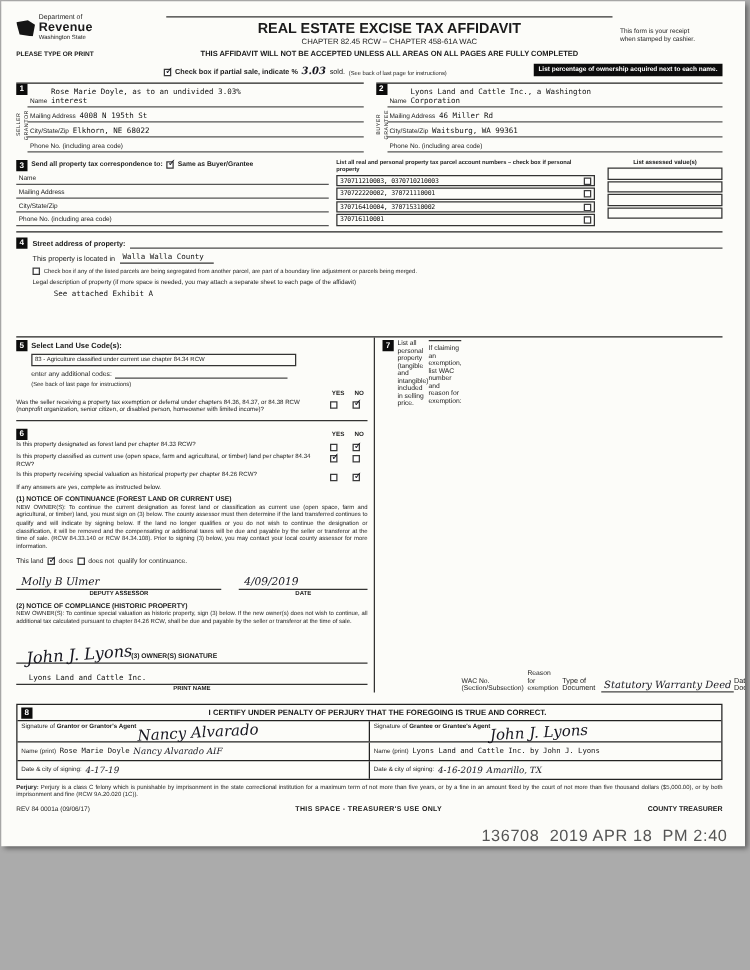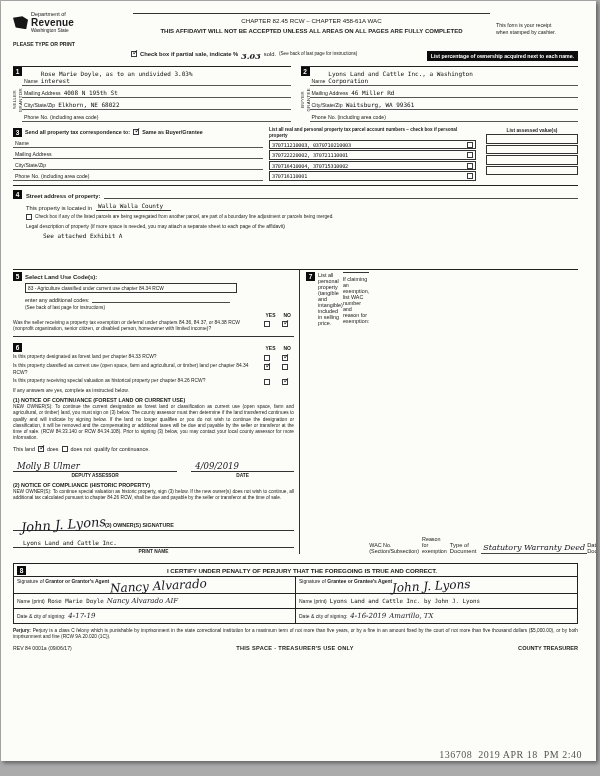--- a/index.html
+++ b/index.html
@@ -1,18 +1,18 @@
 <!DOCTYPE html>
 <html><head>
 <meta charset="utf-8">
 <style>
   *{box-sizing:border-box;margin:0;padding:0}
   html,body{width:600px;height:776px}
   body{background:#ababab;font-family:"Liberation Sans",sans-serif;color:#1b1b1b;overflow:hidden}
-  .page{position:relative;width:595px;height:760px;margin:1px 0 0 1px;background:#fcfcf9;
+  .page{position:relative;width:595px;height:676px;margin:1px 0 0 1px;background:#fcfcf9;
         padding:9px 18px 2px 12px;overflow:hidden;box-shadow:2px 2px 4px rgba(0,0,0,.45)}
   .b{font-weight:700}
   .hw{font-family:"DejaVu Serif",serif;font-style:italic;color:#16161f}
   .typed{font-family:"DejaVu Sans Mono",monospace;font-size:6px;color:#101010}
   .tiny{font-size:4.7px;line-height:1.3}
   .num{display:inline-flex;flex:none;align-items:center;justify-content:center;width:9px;height:9px;
        background:#0c0c0c;color:#fff;font-size:6.5px;font-weight:700}
   .cb{display:inline-block;flex:none;width:6px;height:6px;border:1px solid #3a3a3a;background:#fff;
       position:relative;vertical-align:-1px}
   .cb.checked::after{content:"✓";position:absolute;left:0;top:-3px;font-size:8px;line-height:1;
@@ -31,21 +31,21 @@
   .logotxt .l3{font-size:4.8px;margin-top:1px}
   .please{font-size:5.2px;font-weight:700;margin-top:8px}
   .titleblk{flex:1;text-align:center;padding-top:3px}
   .rule{border-top:1px solid #333;margin-bottom:3px}
   .title{font-size:11.5px;font-weight:700}
   .chapter{font-size:6.2px;margin-top:1px}
   .warning{font-size:6px;font-weight:700;margin-top:4px}
   .receipt{width:88px;flex:none;font-size:5.2px;line-height:1.35;padding:12px 0 0 6px}
   .receipt span{display:block}
 
-  .partialrow{display:flex;align-items:flex-start;gap:3px;margin:4px 0 5px 118px;font-size:5.8px}
+  .partialrow{display:flex;align-items:flex-end;gap:3px;margin:4px 0 5px 118px;font-size:5.8px}
   .partialrow .pct{font-size:8px;font-weight:700}
   .partialrow .see{font-size:4.6px}
   .ownbar{margin-left:auto;background:#0c0c0c;color:#fff;font-size:5.2px;font-weight:700;padding:2px 4px}
 
   
   .parties{display:flex;gap:10px}
   .party{flex:1;position:relative;display:flex;border-top:1.5px solid #222}
   .party>.num{position:absolute;left:0;top:0;z-index:2}
   .side{width:9px;flex:none;display:flex;align-items:center;justify-content:center;gap:1px;padding-top:10px}
   .side span{writing-mode:vertical-rl;transform:rotate(180deg);font-size:4.3px;letter-spacing:.4px;color:#222}
@@ -137,42 +137,43 @@
   .scell .bigsig{position:absolute;bottom:0;left:96px;font-size:12px;white-space:nowrap;transform:rotate(-3deg)}
   .scell .typed{font-size:5.8px}
   .namerow{display:flex;align-items:center;gap:3px;min-height:12px}
   .hwsm{font-size:7px;white-space:nowrap}
   .shortcell{min-height:12px}
 
   .perjury{font-size:4.75px;line-height:1.32;text-align:justify;margin-top:4px}
   .footer{display:flex;align-items:center;margin-top:4px;font-size:5.2px}
   .footer .mid{flex:1;text-align:center;font-weight:700;font-size:5.6px;letter-spacing:.3px}
   .footer .right{font-weight:700;font-size:5.6px}
-  .stamp{position:absolute;right:14px;bottom:1px;font-family:Liberation Serif, serif;
-         font-size:10px;color:#555;letter-spacing:.5px;white-space:pre}
+  .stamp{position:absolute;right:14px;bottom:1px;font-family:Liberation Sans, sans-serif;
+         font-size:13px;color:#555;letter-spacing:.5px;white-space:pre}
 </style>
 </head>
 <body>
 
 <div class="page">
 
   <div class="hdr">
     <div class="logo">
       <div class="logorow">
         <span class="logomark"></span>
         <div class="logotxt">
           <div class="l1">Department of</div>
           <div class="l2">Revenue</div>
           <div class="l3">Washington State</div>
         </div>
       </div>
       <div class="please">PLEASE TYPE OR PRINT</div>
     </div>
     <div class="titleblk">
       <div class="rule"></div>
+      <div class="title">REAL ESTATE EXCISE TAX AFFIDAVIT</div>
       <div class="chapter">CHAPTER 82.45 RCW – CHAPTER 458-61A WAC</div>
       <div class="warning">THIS AFFIDAVIT WILL NOT BE ACCEPTED UNLESS ALL AREAS ON ALL PAGES ARE FULLY COMPLETED</div>
     </div>
     <div class="receipt">
       <span>This form is your receipt</span>
       <span>when stamped by cashier.</span>
     </div>
   </div>
 
   <div class="partialrow">

